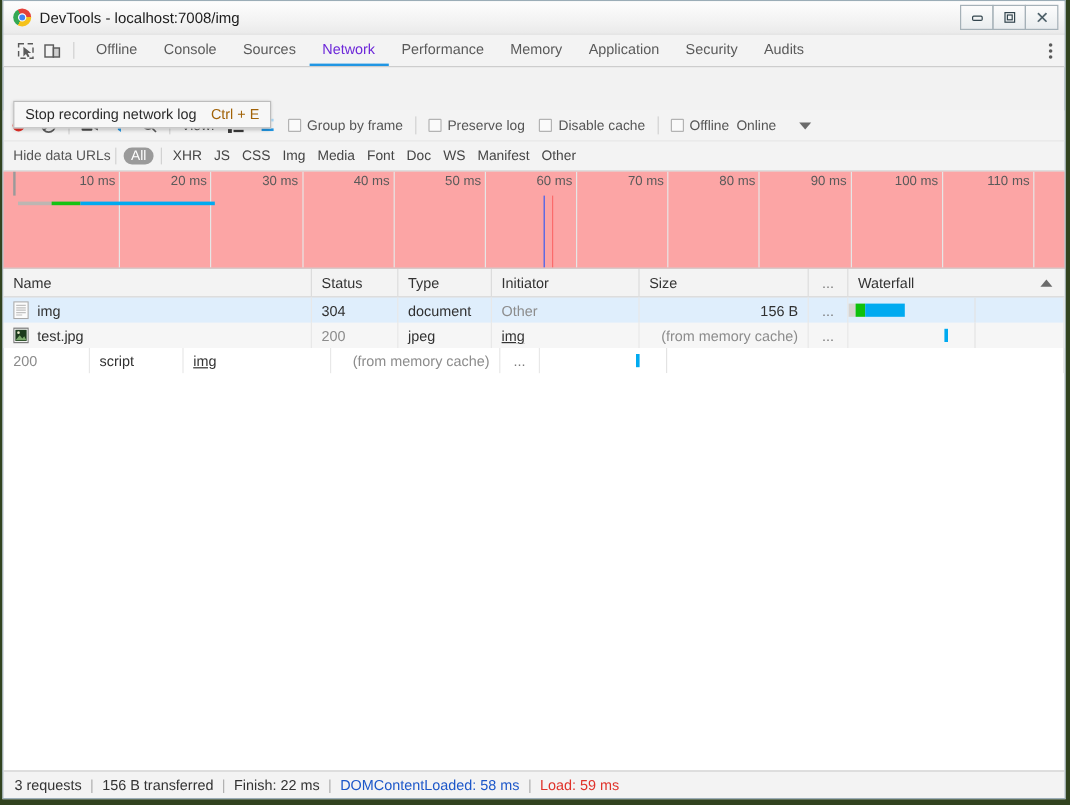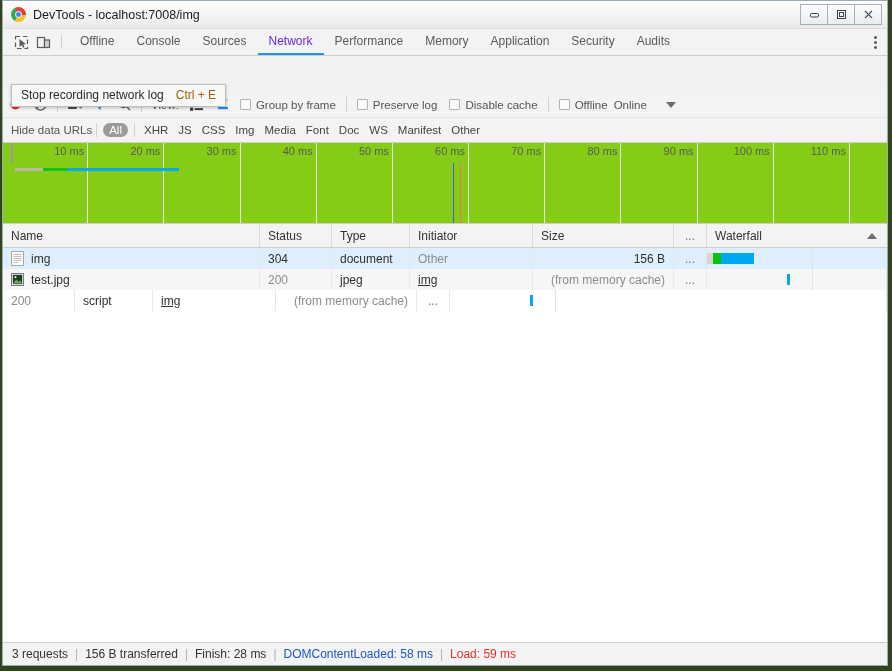--- a/index.html
+++ b/index.html
@@ -104,22 +104,22 @@
   #tooltip{
     position:absolute;left:8px;top:83px;z-index:40;
     background:#f7f7f7;border:1px solid #bdbdbd;
     box-shadow:0 1px 3px rgba(0,0,0,.22);
     padding:3px 9px 4px 9px;font-size:12px;color:#2b2b2b;
     display:flex;align-items:center;gap:12px;white-space:nowrap;
   }
   #tooltip .tt-shortcut{color:#a16207;}
   
   #overview{
-    height:80px;flex:0 0 80px;background:#84cc16;position:relative;
-    border-bottom:1px solid #cfcfcf;overflow:hidden;
+    height:80px;flex:0 0 80px;background:#fca5a5;position:relative;
+    border-bottom:1px solid #cfcfcf;overflow:hidden;padding-left:12px;
   }
   #ov-ruler{height:20px;position:relative;border-bottom:0;}
   .tick{
     position:absolute;top:0;height:80px;border-left:1px solid #e6e6e6;
   }
   .tick span{
     position:absolute;right:4px;top:2px;font-size:11px;color:#5a5a5a;white-space:nowrap;
   }
   #ov-divider-left{position:absolute;left:8px;top:0;width:2px;height:20px;background:#9a9a9a;}
   .ov-band{position:absolute;height:3px;top:25px;}
@@ -441,21 +441,21 @@
           </div>
         </div>
       </div>
   </div>
 
   <div id="statusbar">
     <span>3 requests</span>
     <span class="sb-sep">|</span>
     <span>156 B transferred</span>
     <span class="sb-sep">|</span>
-    <span>Finish: 28 ms</span>
+    <span>Finish: 22 ms</span>
     <span class="sb-sep">|</span>
     <span class="sb-dcl">DOMContentLoaded: 58 ms</span>
     <span class="sb-sep">|</span>
     <span class="sb-load">Load: 59 ms</span>
   </div>
 
   <div id="tooltip">
     <span>Stop recording network log</span>
     <span class="tt-shortcut">Ctrl + E</span>
   </div>

